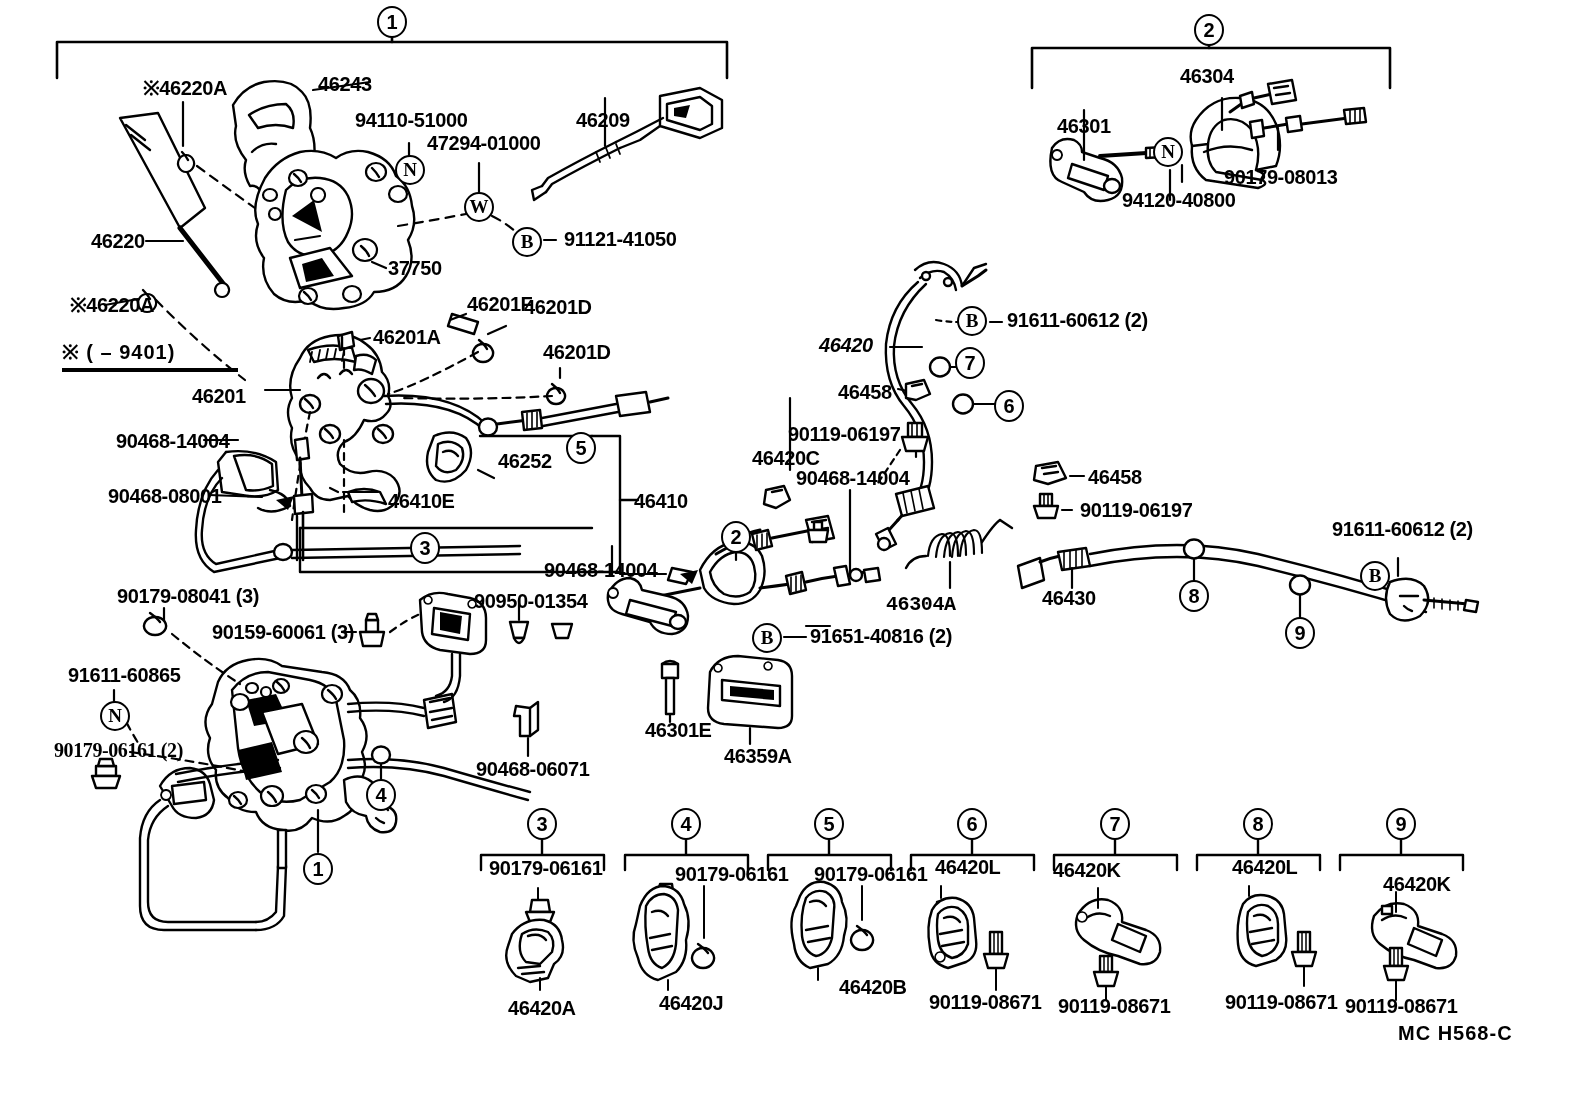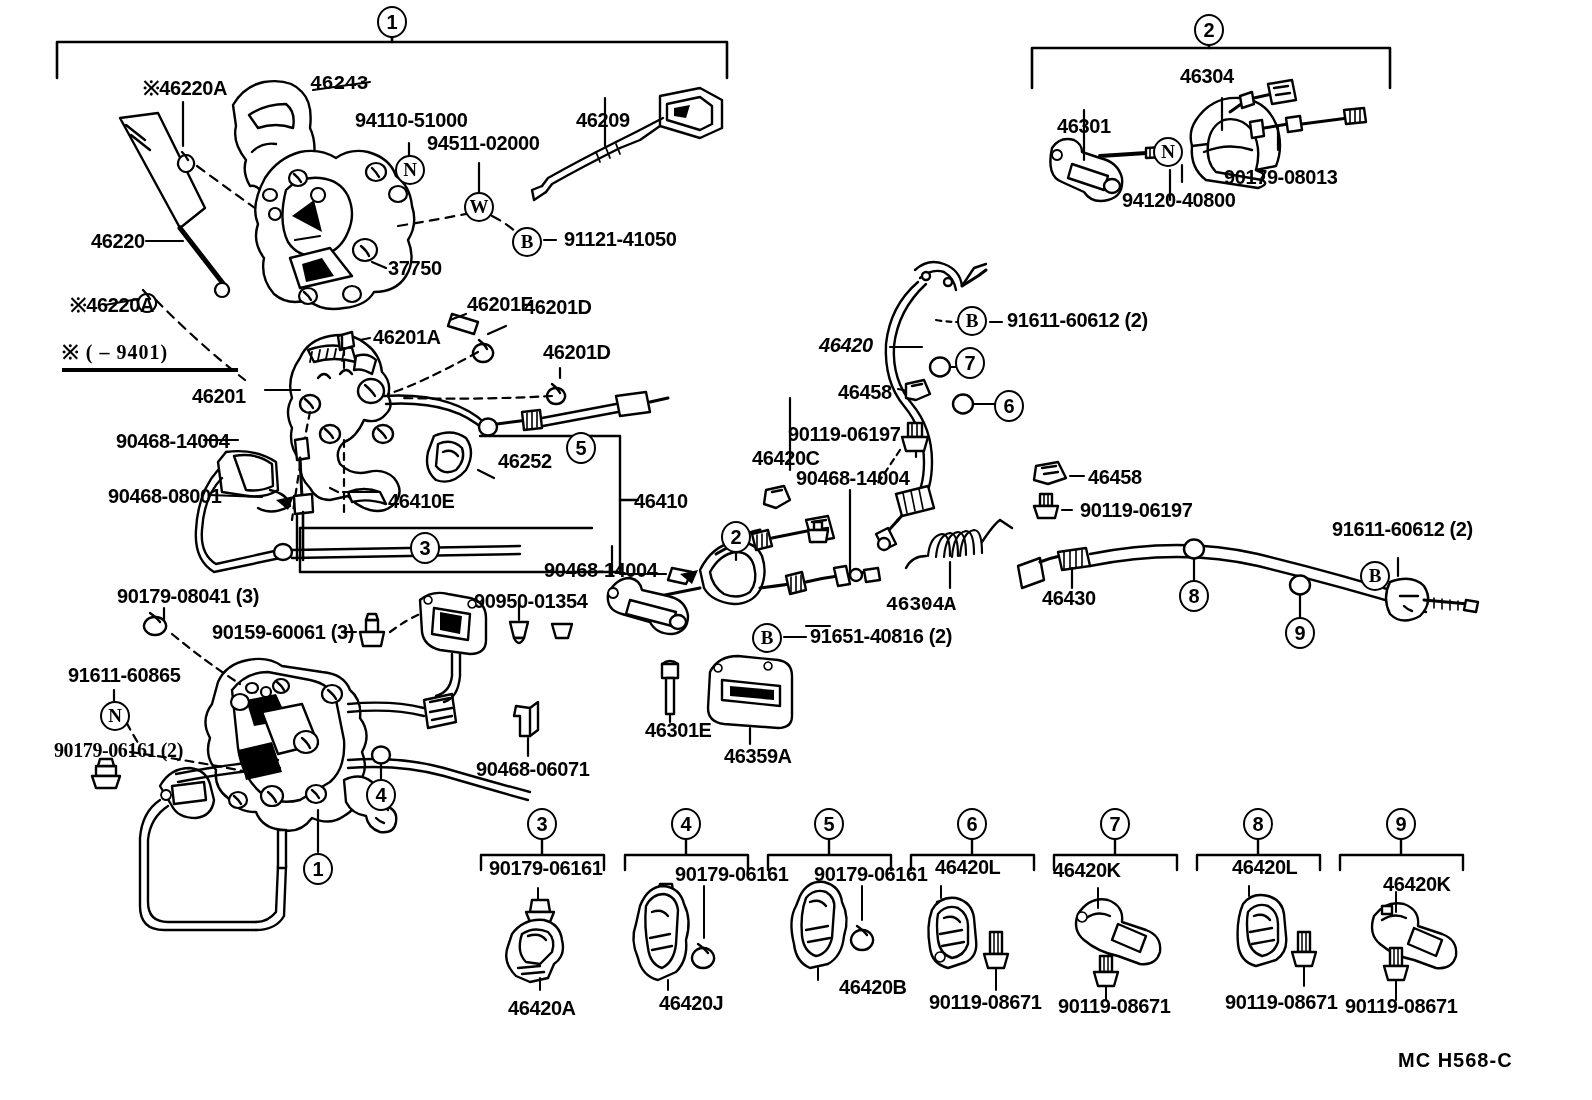--- a/index.html
+++ b/index.html
@@ -46,21 +46,20 @@
     font-size:19px;
     display:flex;align-items:center;justify-content:center;
     background:#fff;
     box-sizing:border-box;
   }
   .footer{
     position:absolute;
     font-weight:700;
     font-size:20px;
     letter-spacing:1px;
-    margin-top:27px;
   }
 </style>
 </head>
 <body>
 
 <div id="stage">
 
 <svg class="art" viewBox="0 0 1592 1100">
   <g fill="none" stroke="#000" stroke-width="2.4" stroke-linecap="round" stroke-linejoin="round">
 
@@ -701,34 +700,34 @@
     </g>
 
   </g>
 </svg>
 
 <div class="callout" style="left:377px;top:6px;">1</div>
 
 <div class="callout" style="left:1194px;top:14px;">2</div>
 
 <div class="lbl" style="left:143px;top:78px;">※46220A</div>
-<div class="lbl" style="left:310px;top:74px;font-family:Liberation Mono, monospace;">46243</div>
+<div class="lbl" style="left:318px;top:74px;">46243</div>
 <div class="lbl" style="left:355px;top:110px;">94110-51000</div>
-<div class="lbl" style="left:427px;top:133px;">94511-02000</div>
+<div class="lbl" style="left:427px;top:133px;">47294-01000</div>
 <div class="lbl" style="left:576px;top:110px;">46209</div>
 <div class="lbl" style="left:564px;top:229px;">91121-41050</div>
 <div class="lbl" style="left:91px;top:231px;">46220</div>
 <div class="lbl" style="left:388px;top:258px;">37750</div>
 <div class="lbl" style="left:70px;top:295px;">※46220A</div>
 
 <div class="mark" style="left:395px;top:155px;">N</div>
 <div class="mark" style="left:464px;top:192px;">W</div>
 <div class="mark" style="left:512px;top:227px;">B</div>
 
-<div class="lbl" style="left:62px;top:342px;letter-spacing:1px;font-family:Liberation Serif, serif;">※ (                – 9401)</div>
+<div class="lbl" style="left:62px;top:342px;letter-spacing:1px;">※ (                – 9401)</div>
 <div class="note-line" style="left:62px;top:368px;width:176px;"></div>
 
 <div class="lbl" style="left:192px;top:386px;">46201</div>
 <div class="lbl" style="left:373px;top:327px;">46201A</div>
 <div class="lbl" style="left:467px;top:294px;">46201F</div>
 <div class="lbl" style="left:524px;top:297px;">46201D</div>
 <div class="lbl" style="left:543px;top:342px;">46201D</div>
 <div class="lbl" style="left:498px;top:451px;">46252</div>
 <div class="lbl" style="left:116px;top:431px;">90468-14004</div>
 <div class="lbl" style="left:108px;top:486px;">90468-08001</div>

